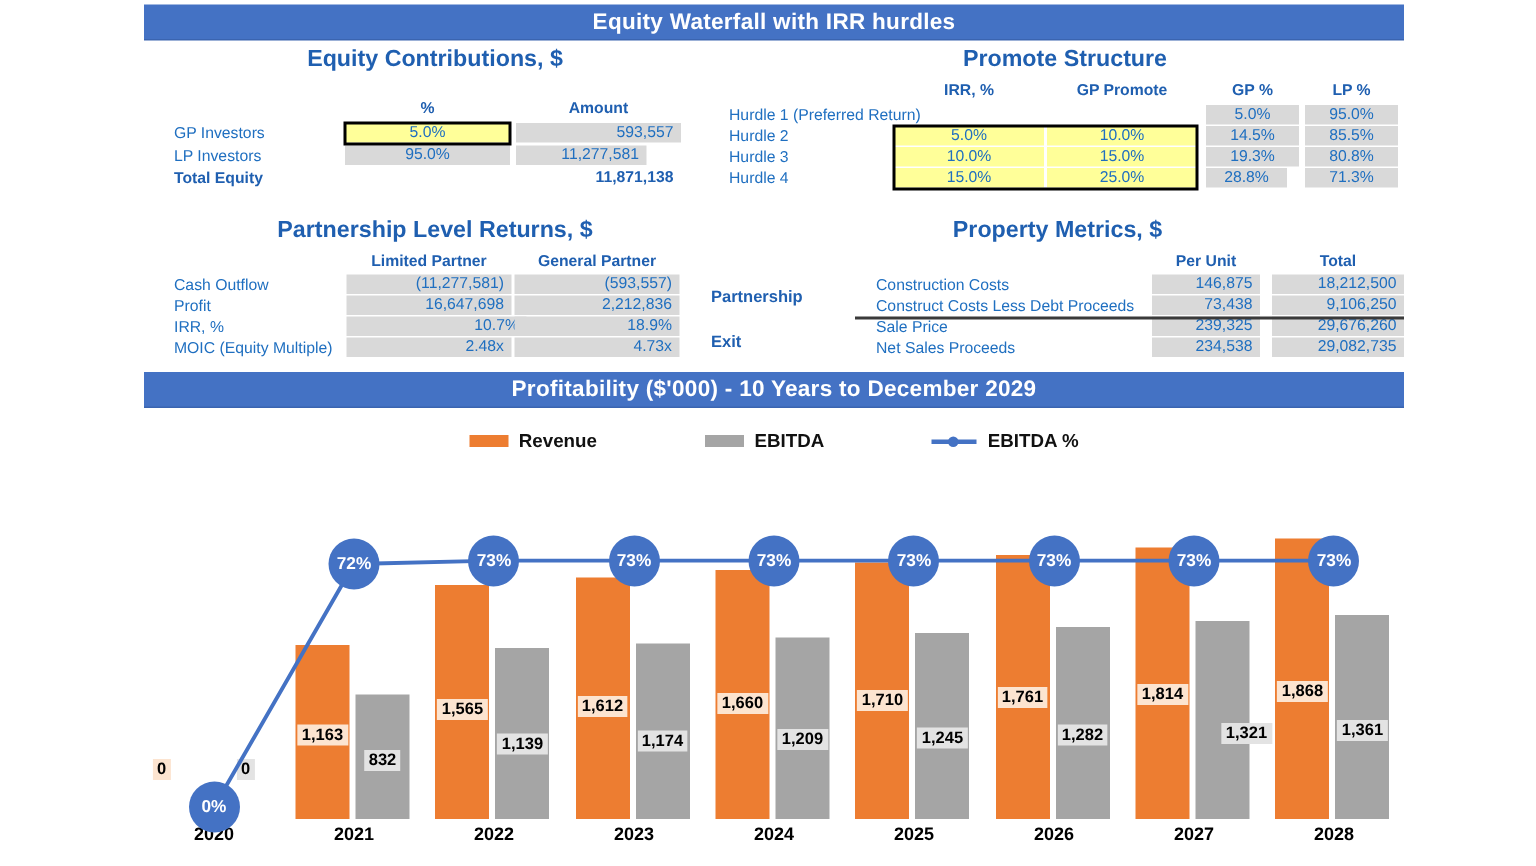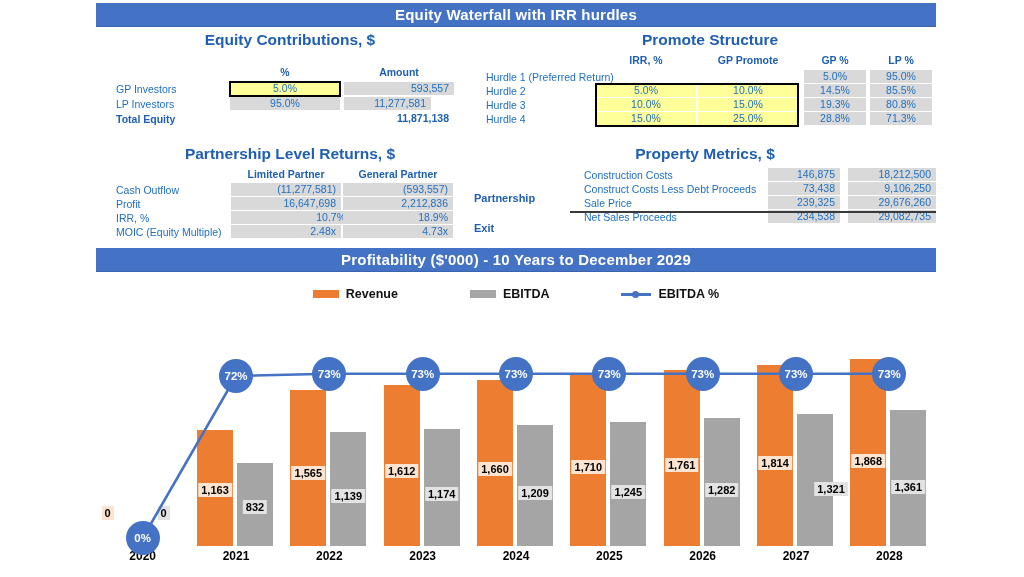--- a/index.html
+++ b/index.html
@@ -145,21 +145,21 @@
       <div class="cell yellow" style="position:absolute;left:110px;top:0;width:100px;">10.0%</div>
       <div class="cell yellow" style="position:absolute;left:212px;top:0;width:100px;">15.0%</div>
       <div class="cell center" style="position:absolute;left:318px;top:0;width:62px;">19.3%</div>
       <div class="cell center" style="position:absolute;left:384px;top:0;width:62px;">80.8%</div>
     </div>
 
     <div style="position:relative;height:14px;">
       <div class="rowlabel" style="position:absolute;left:0;top:1px;">Hurdle 4</div>
       <div class="cell yellow" style="position:absolute;left:110px;top:0;width:100px;">15.0%</div>
       <div class="cell yellow" style="position:absolute;left:212px;top:0;width:100px;">25.0%</div>
-      <div class="cell center" style="position:absolute;left:318px;top:0;width:62px;">28.8%</div>
+      <div class="cell center" style="position:absolute;left:318px;top:0;width:54px;">28.8%</div>
       <div class="cell center" style="position:absolute;left:384px;top:0;width:62px;">71.3%</div>
     </div>
   </div>
   <div class="inputbox" style="left:595px;top:83px;width:204px;height:44px;"></div>
 
   <div class="sec-title" style="left:125px;top:145px;width:330px;">Partnership Level Returns, $</div>
 
   <div class="tbl" style="left:116px;top:168px;width:340px;">
     <div style="position:relative;height:15px;">
       <div class="hdr" style="position:absolute;left:115px;width:110px;">Limited Partner</div>
@@ -187,20 +187,24 @@
     <div style="position:relative;height:14px;">
       <div class="rowlabel" style="position:absolute;left:0;top:1px;">MOIC (Equity Multiple)</div>
       <div class="cell" style="position:absolute;left:115px;top:0;width:110px;">2.48x</div>
       <div class="cell" style="position:absolute;left:227px;top:0;width:110px;">4.73x</div>
     </div>
   </div>
 
   <div class="sec-title" style="left:540px;top:145px;width:330px;">Property Metrics, $</div>
 
   <div class="tbl" style="left:474px;top:168px;width:462px;">
+    <div style="position:relative;height:15px;">
+      <div class="hdr" style="position:absolute;left:294px;width:72px;">Per Unit</div>
+      <div class="hdr" style="position:absolute;left:374px;width:88px;">Total</div>
+    </div>
 
     <div style="position:relative;height:14px;">
       <div class="rowlabel" style="position:absolute;left:110px;top:1px;">Construction Costs</div>
       <div class="cell" style="position:absolute;left:294px;top:0;width:72px;">146,875</div>
       <div class="cell" style="position:absolute;left:374px;top:0;width:88px;">18,212,500</div>
     </div>
 
     <div style="position:relative;height:14px;">
       <div class="rowlabel" style="position:absolute;left:110px;top:1px;">Construct Costs Less Debt Proceeds</div>
       <div class="cell" style="position:absolute;left:294px;top:0;width:72px;">73,438</div>

